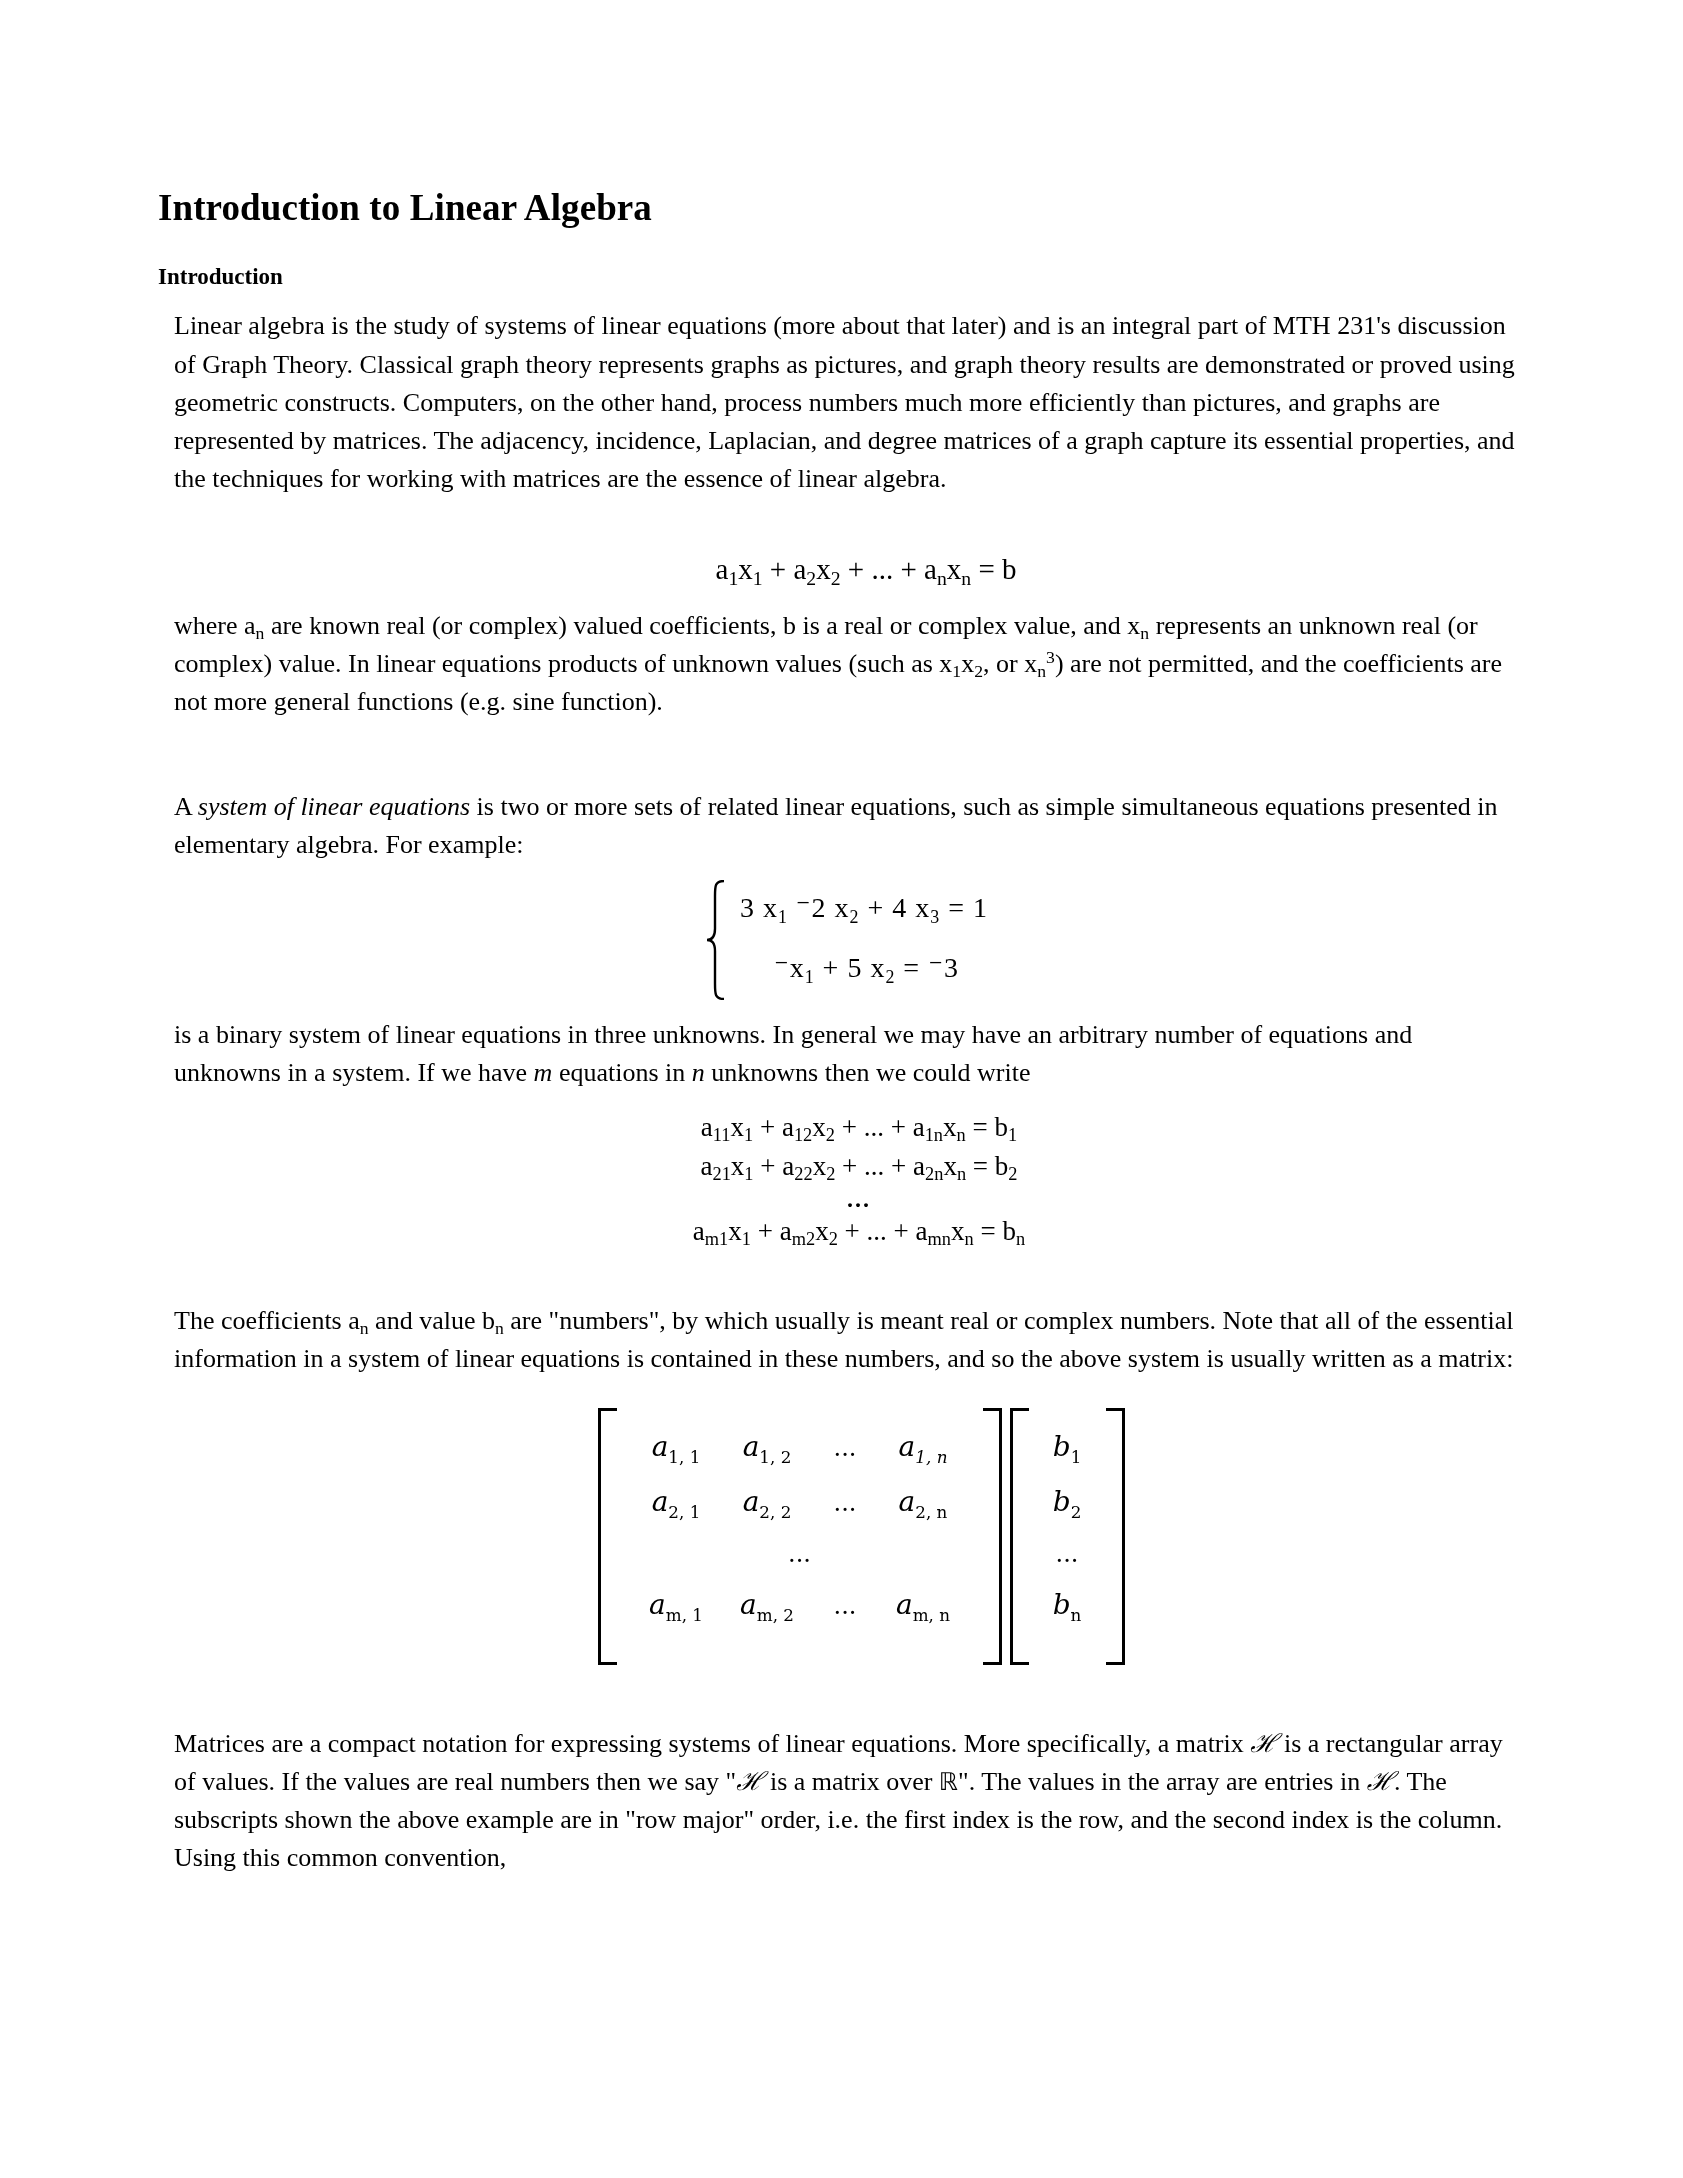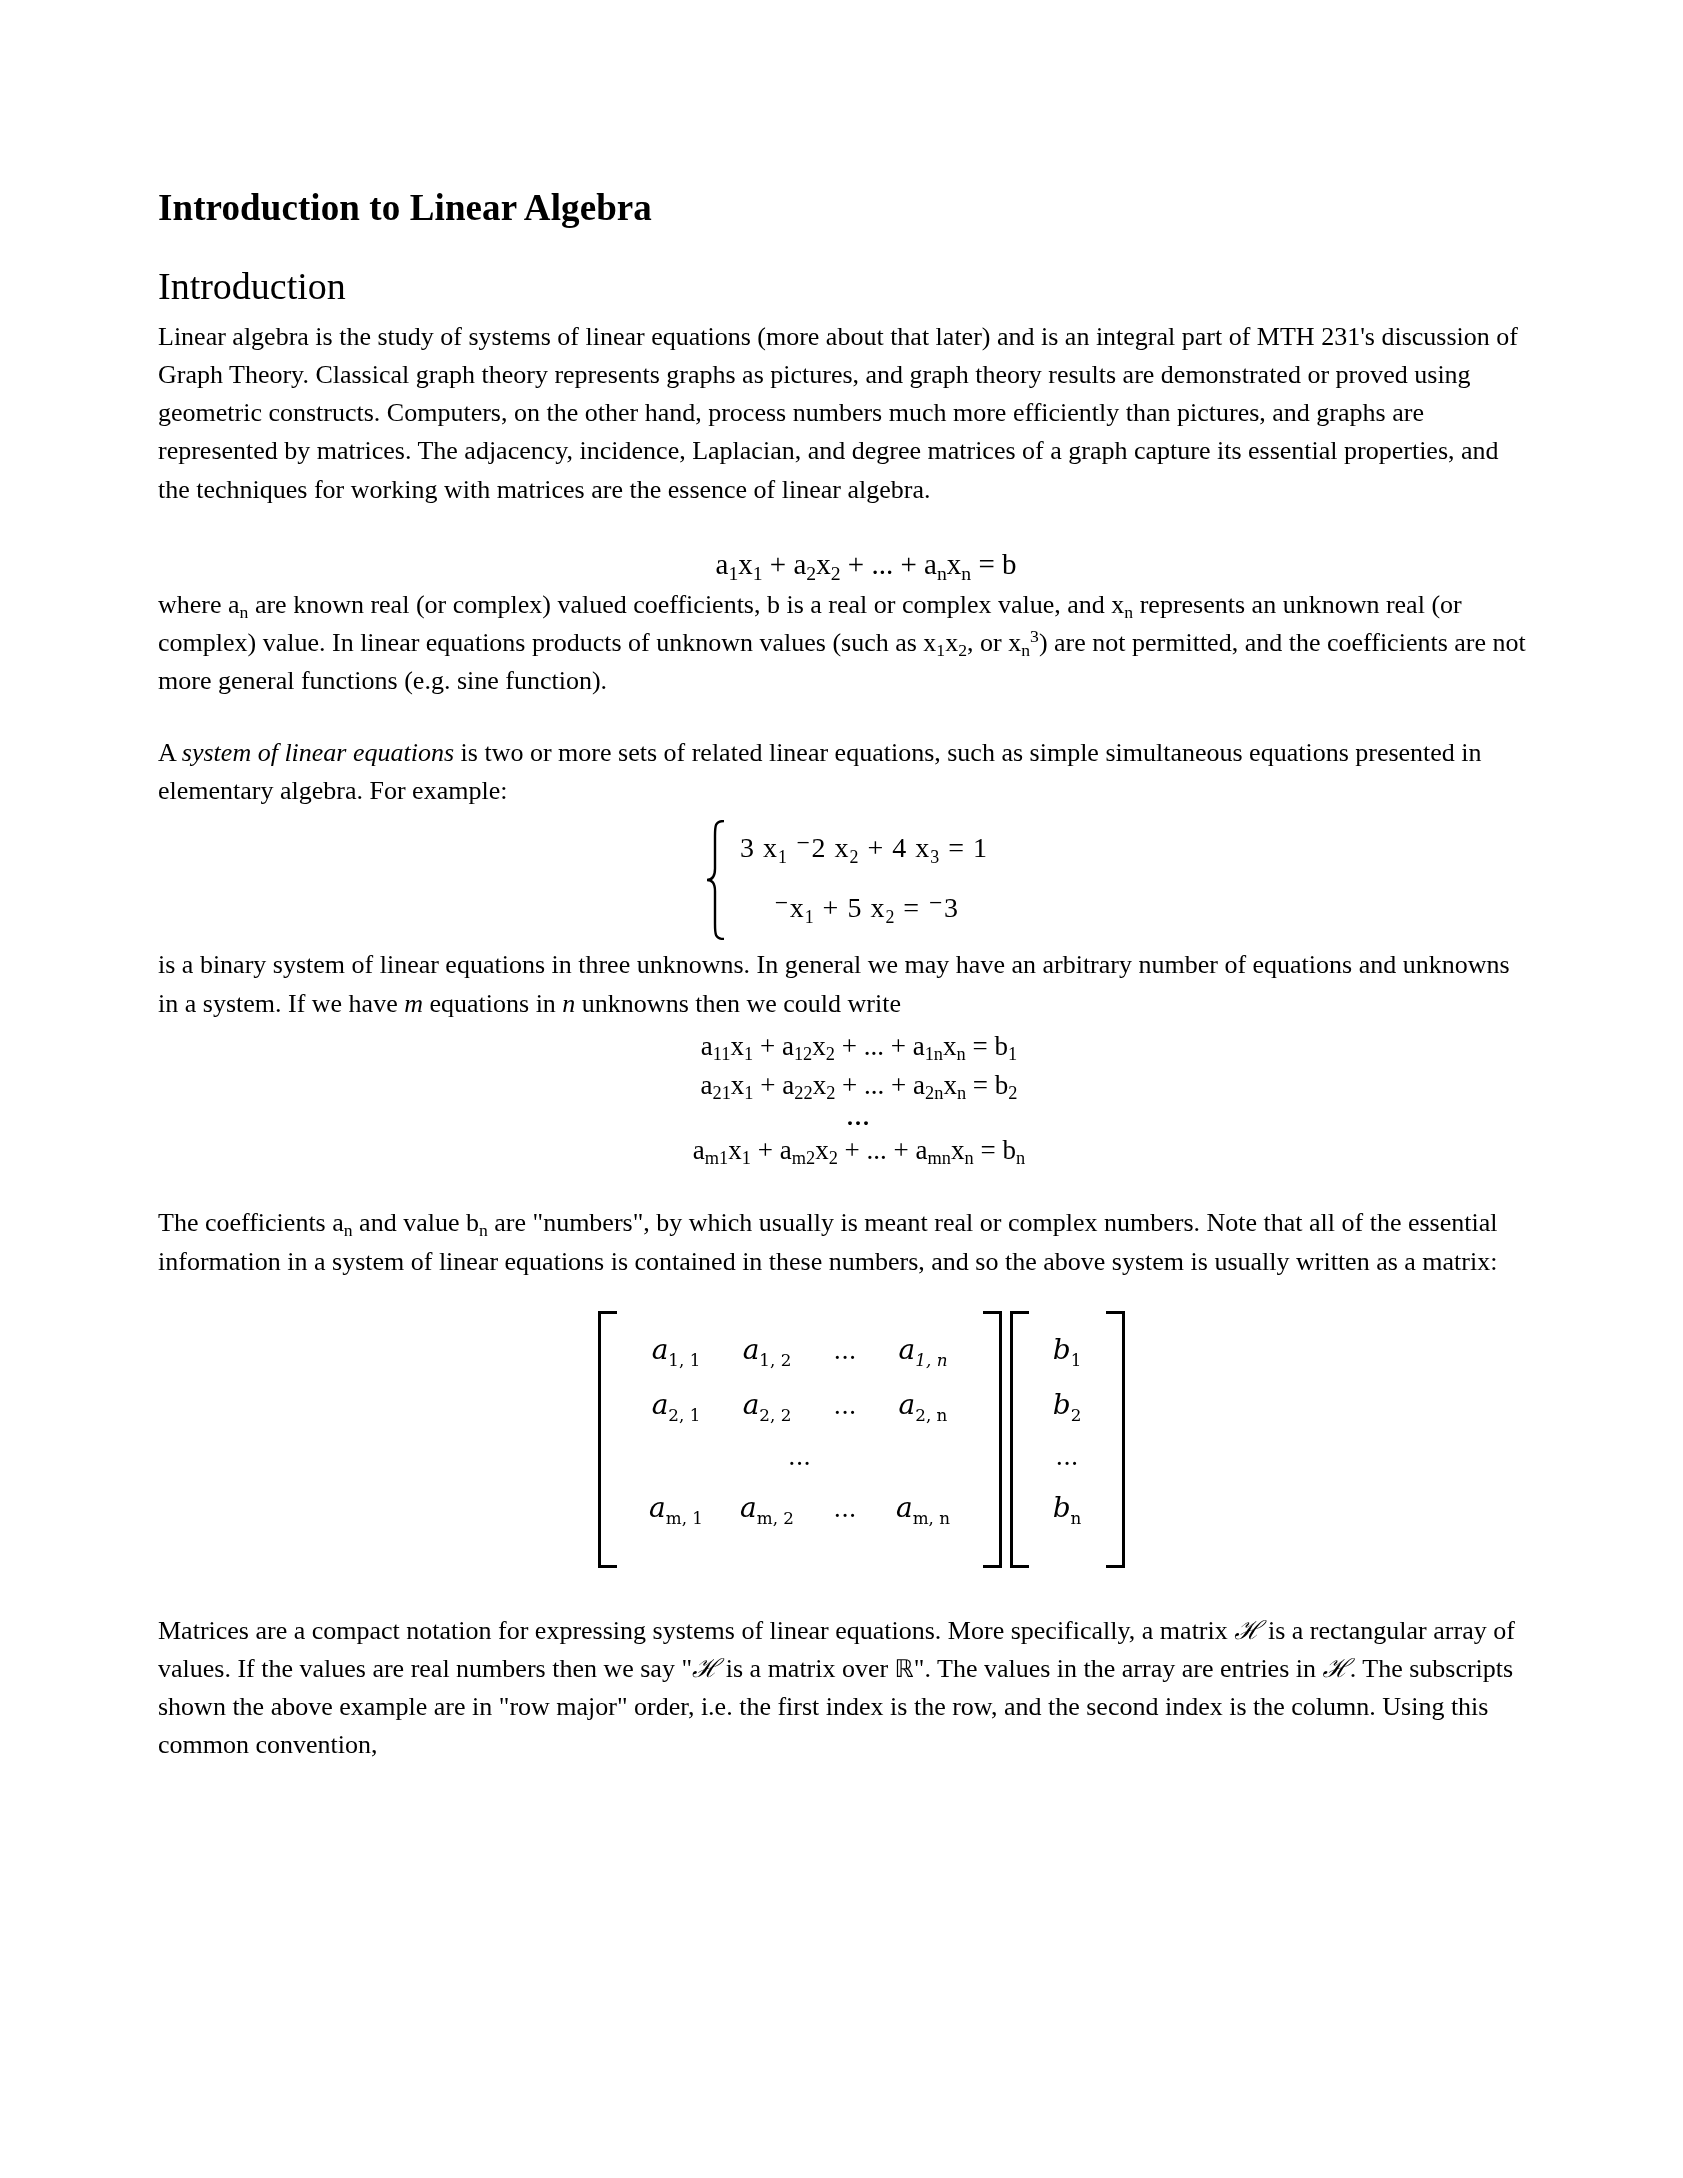--- a/index.html
+++ b/index.html
@@ -23,29 +23,29 @@
     padding: 188px 149px 0 158px;
   }
   .doc-title {
     font-size: 37px;
     font-weight: bold;
     letter-spacing: 0.1px;
     margin: 0 0 34px 0;
     line-height: 1.1;
   }
   .section-heading {
-    font-size: 38px;
-    font-weight: normal;
+    font-size: 23px;
+    font-weight: bold;
     margin: 0 0 8px 0;
     line-height: 1.25;
   }
   p.body {
     font-size: 26px;
     line-height: 1.465;
-    margin: 0;
+    margin: 16px;
     text-align: left;
   }
   .spacer-md { height: 34px; }
   .spacer-lg { height: 44px; }
 
   .eq-center {
     text-align: center;
     font-size: 29px;
     line-height: 1.5;
   }

